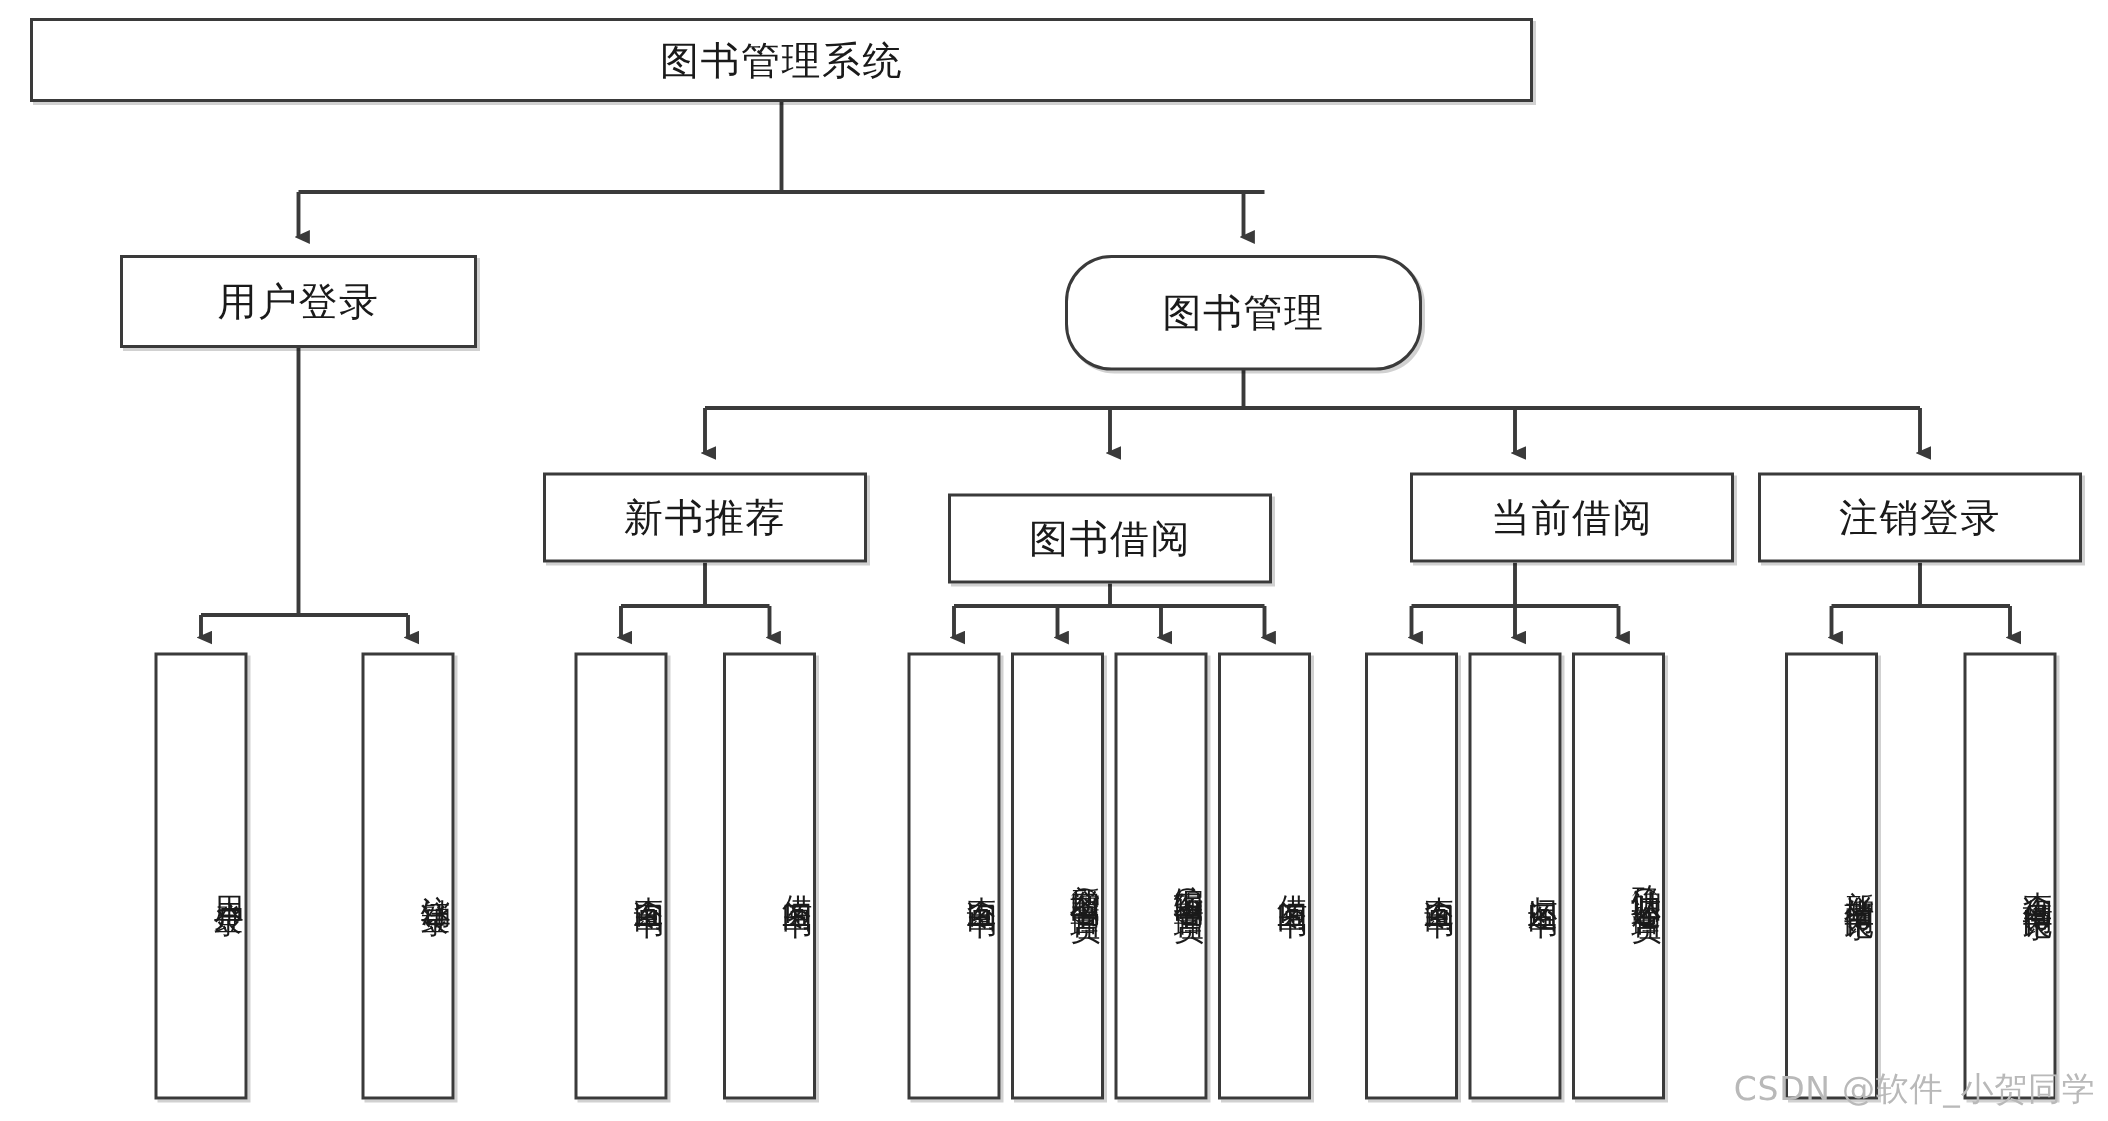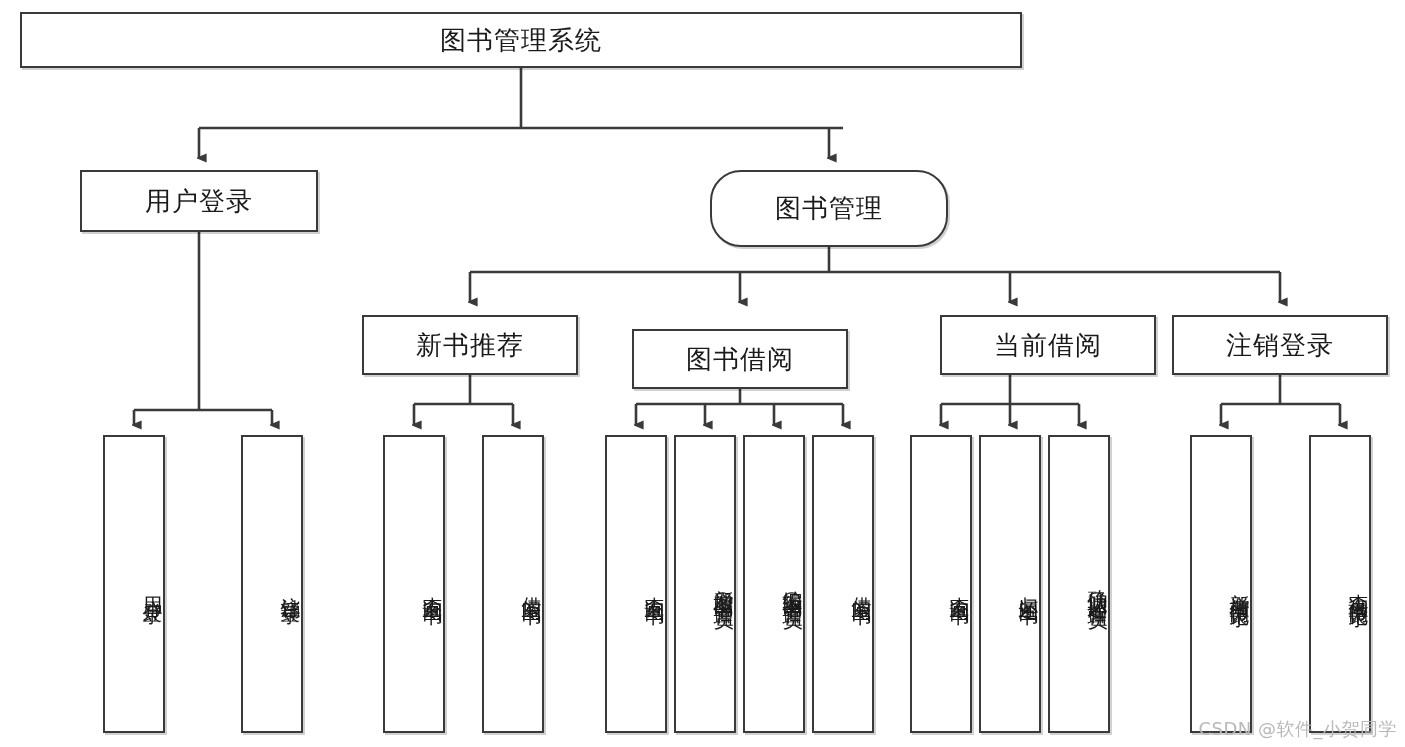--- a/index.html
+++ b/index.html
@@ -51,21 +51,21 @@
   .node.vert .lbl {
     writing-mode: vertical-rl;
     text-orientation: upright;
     line-height: 1.05;
     white-space: nowrap;
   }
   #watermark {
     position: absolute;
     right: 8px;
     bottom: 6px;
-    font-size: 18px;
+    font-size: 22px;
     color: #b9b9b9;
     letter-spacing: 0.5px;
     z-index: 5;
     white-space: nowrap;
   }
 </style>
 </head>
 <body>
 
 <div id="canvas">

